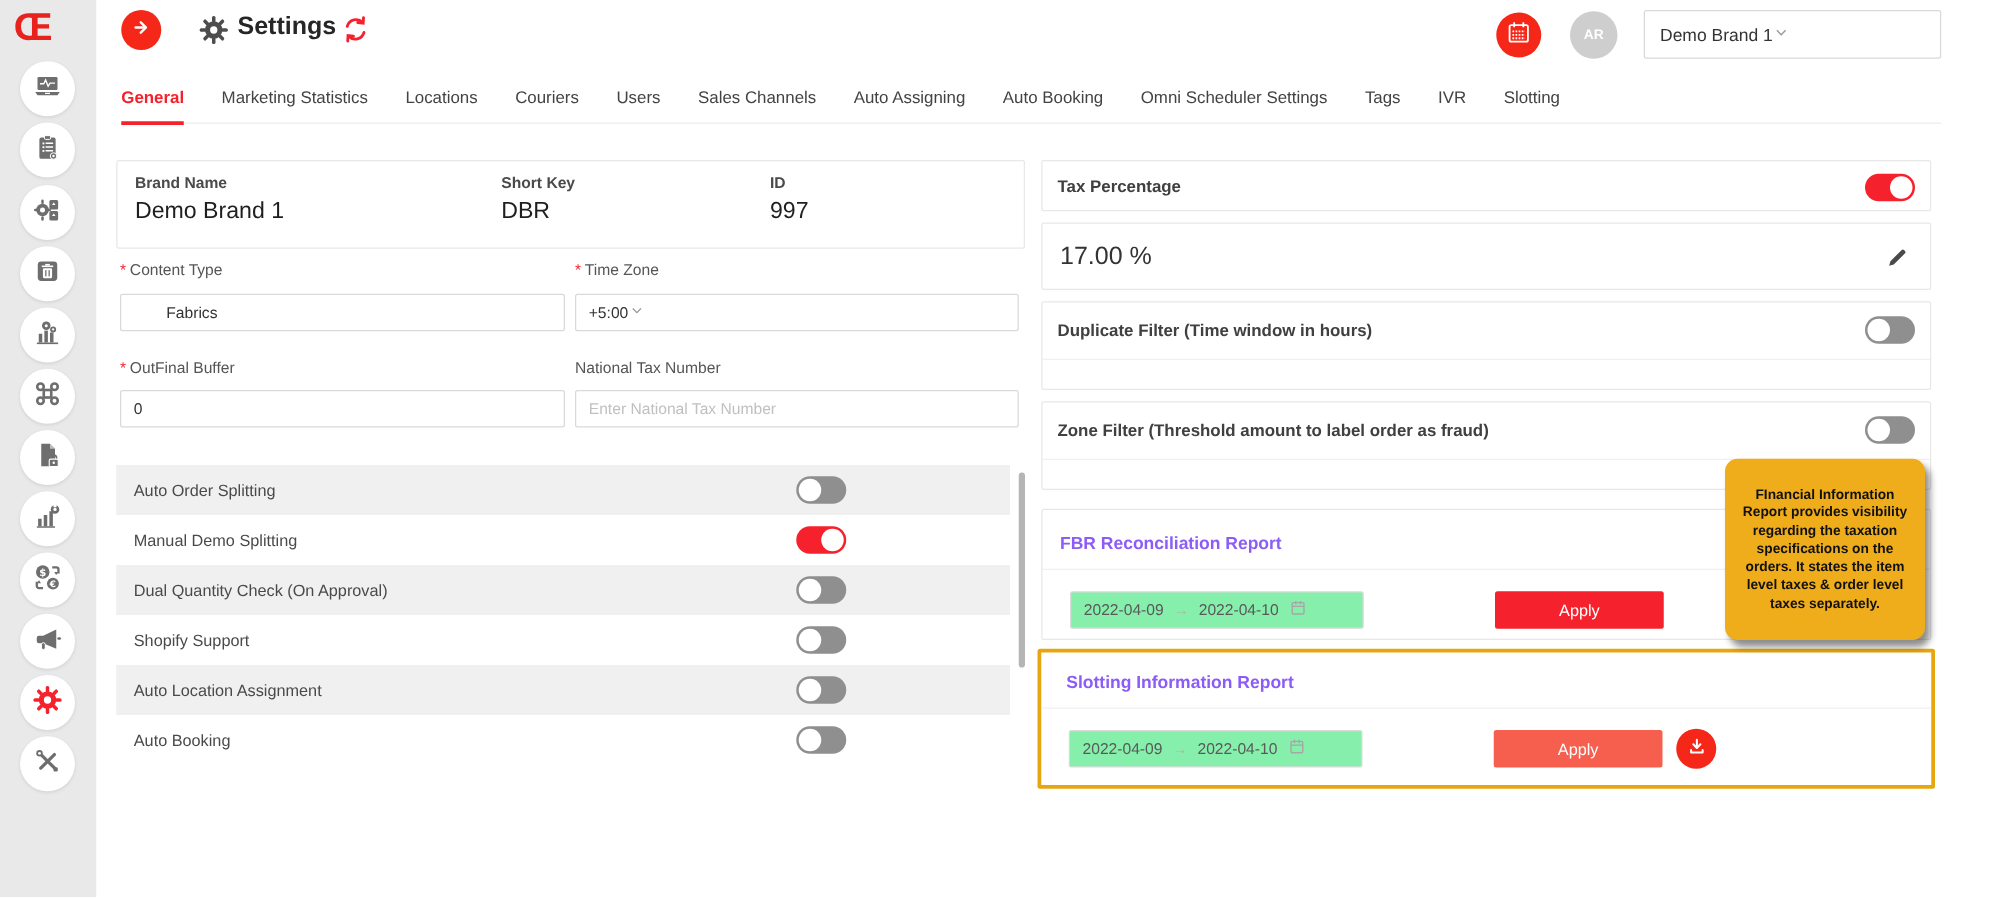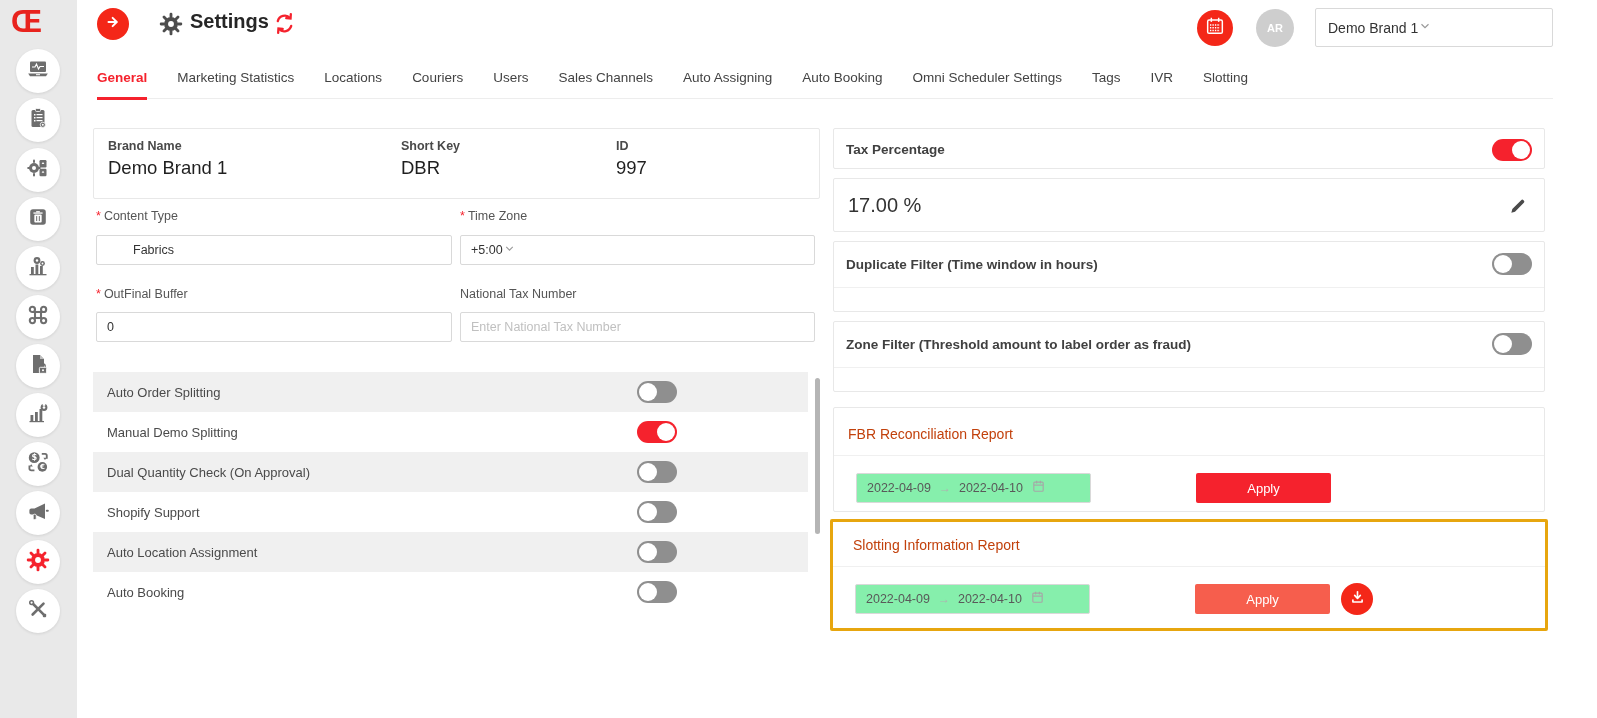--- a/index.html
+++ b/index.html
@@ -62,21 +62,21 @@
   .toggle.on { background: #f5222d; }
   .toggle.on::after { left: 20px; }
   .vscroll { position: absolute; left: 815px; top: 378px; width: 5px; height: 156px; background: #b5b5b5; border-radius: 3px; cursor: pointer; }
 
   
   .panel-label { position: absolute; left: 12px; top: 50%; transform: translateY(-50%); font-size: 13.5px; font-weight: 700; color: #404040; }
   .panel-toggle { position: absolute; right: 12px; top: 10px; left: auto; }
   .row-divider { position: absolute; left: 0; right: 0; border-top: 1px solid #f0f0f0; }
   .tax-value { position: absolute; left: 14px; top: 15px; font-size: 20px; color: #333; }
   .pencil { position: absolute; right: 16px; top: 17px; cursor: pointer; }
-  .report-title { position: absolute; left: 14px; top: 18px; font-size: 14px; font-weight: 400; color: #c2410c; }
+  .report-title { position: absolute; left: 14px; top: 18px; font-size: 14px; font-weight: 700; color: #8b5cf6; }
   .date-range { position: absolute; width: 235px; height: 30px; border: 1px solid #d9d9d9; border-radius: 2px; background: #86efac;
                 display: flex; align-items: center; padding: 0 10px; gap: 8px; font-size: 12.5px; color: #595959; cursor: pointer; }
   .arrow-sep { color: #b0b0b0; font-size: 12px; }
   .arrow-sep::before { content: "\2192"; }
   .date-range svg { margin-left: auto; }
   .apply-btn { position: absolute; width: 135px; height: 30px; border: none; border-radius: 2px; background: #f5222d;
                color: #fff; font-size: 13px; font-family: "Liberation Sans", sans-serif; cursor: pointer; }
   .apply-btn.light { background: #f65e4d; }
   .dl-btn { position: absolute; width: 32px; height: 32px; border-radius: 50%; background: #f42718; border: none;
             display: flex; align-items: center; justify-content: center; cursor: pointer; }
@@ -410,14 +410,17 @@
     <button class="apply-btn light" style="left:362px; top:62px;">Apply</button>
     <button class="dl-btn" style="left:508px; top:61px;">
       <span><svg width="17" height="17" viewBox="0 0 24 24" fill="none" stroke="#fff" stroke-width="2.3" stroke-linecap="round" stroke-linejoin="round">
             <line x1="12" y1="4" x2="12" y2="12.5"></line>
             <polyline points="8,9 12,13.2 16,9"></polyline>
             <path d="M5.5 15.5v2.8h13v-2.8"></path>
           </svg></span>
     </button>
   </div>
 
+  <div class="tooltip">
+    <div class="tooltip-text">FInancial Information Report provides visibility regarding the taxation specifications on the orders. It states the item level taxes &amp; order level taxes separately.</div>
+  </div>
 
 </div>
 
 </body></html>

